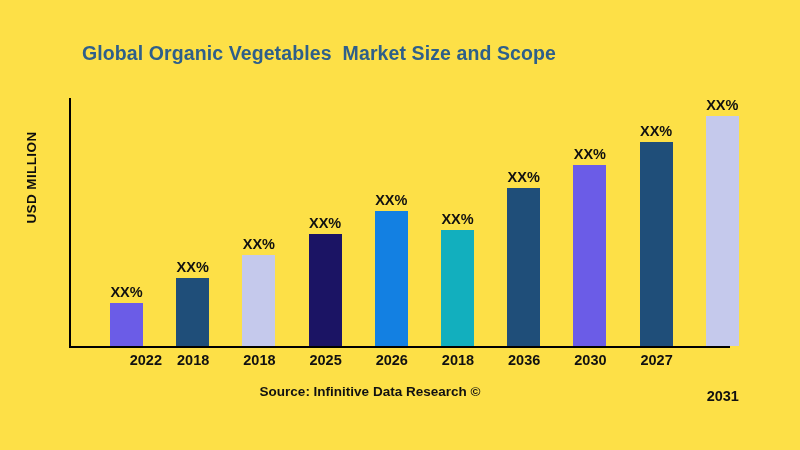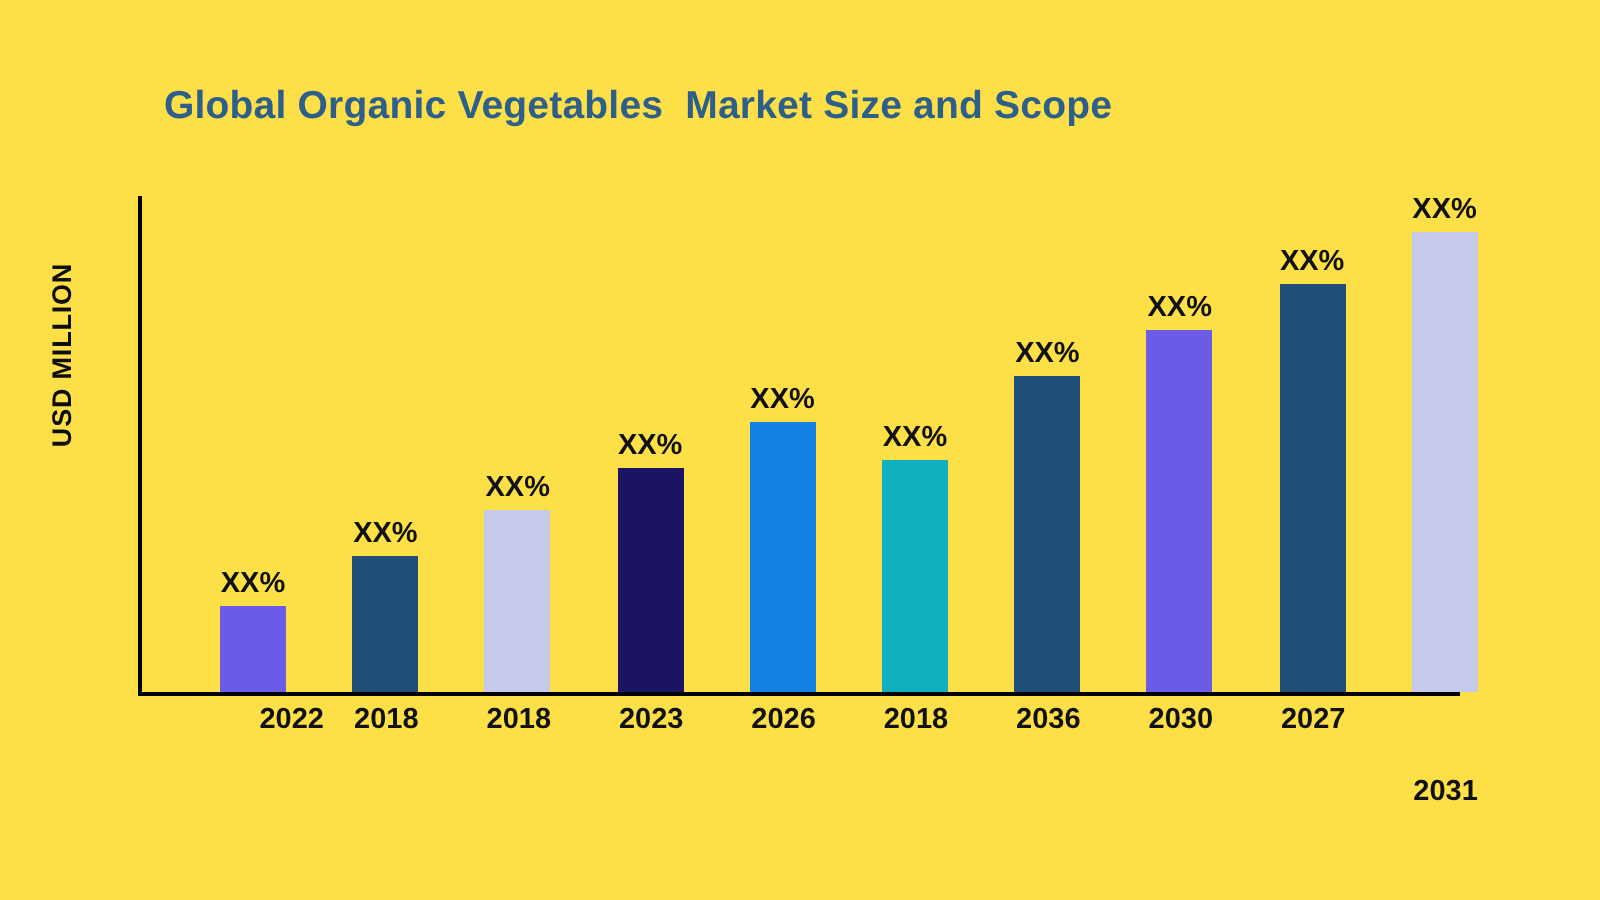--- a/index.html
+++ b/index.html
@@ -214,24 +214,25 @@
       <div class="bar-group" style="left: 636.8px; height: 256px;">
         <div class="bar-rect" style="height: 230px; background: rgb(197, 201, 236);"></div>
         <div class="bar-value" style="bottom: 233px;">XX%</div>
       </div>
     </div>
 
   <div id="xlabels-layer">
       <div class="x-tick-label" style="left: 41px; text-align: right;">2022</div>
       <div class="x-tick-label" style="left: 107.2px;">2018</div>
       <div class="x-tick-label" style="left: 173.4px;">2018</div>
-      <div class="x-tick-label" style="left: 239.6px;">2023</div>
+      <div class="x-tick-label" style="left: 239.6px;">2025</div>
       <div class="x-tick-label" style="left: 305.8px;">2026</div>
       <div class="x-tick-label" style="left: 372px;">2018</div>
       <div class="x-tick-label" style="left: 438.2px;">2036</div>
       <div class="x-tick-label" style="left: 504.4px;">2030</div>
       <div class="x-tick-label" style="left: 570.6px;">2027</div>
       <div class="x-tick-label" style="left: 636.8px; margin-top: 36px;">2031</div>
     </div>
 
 
+  <div id="source-note">Source: Infinitive Data Research ©</div>
 
 </div>
 
 </body></html>

